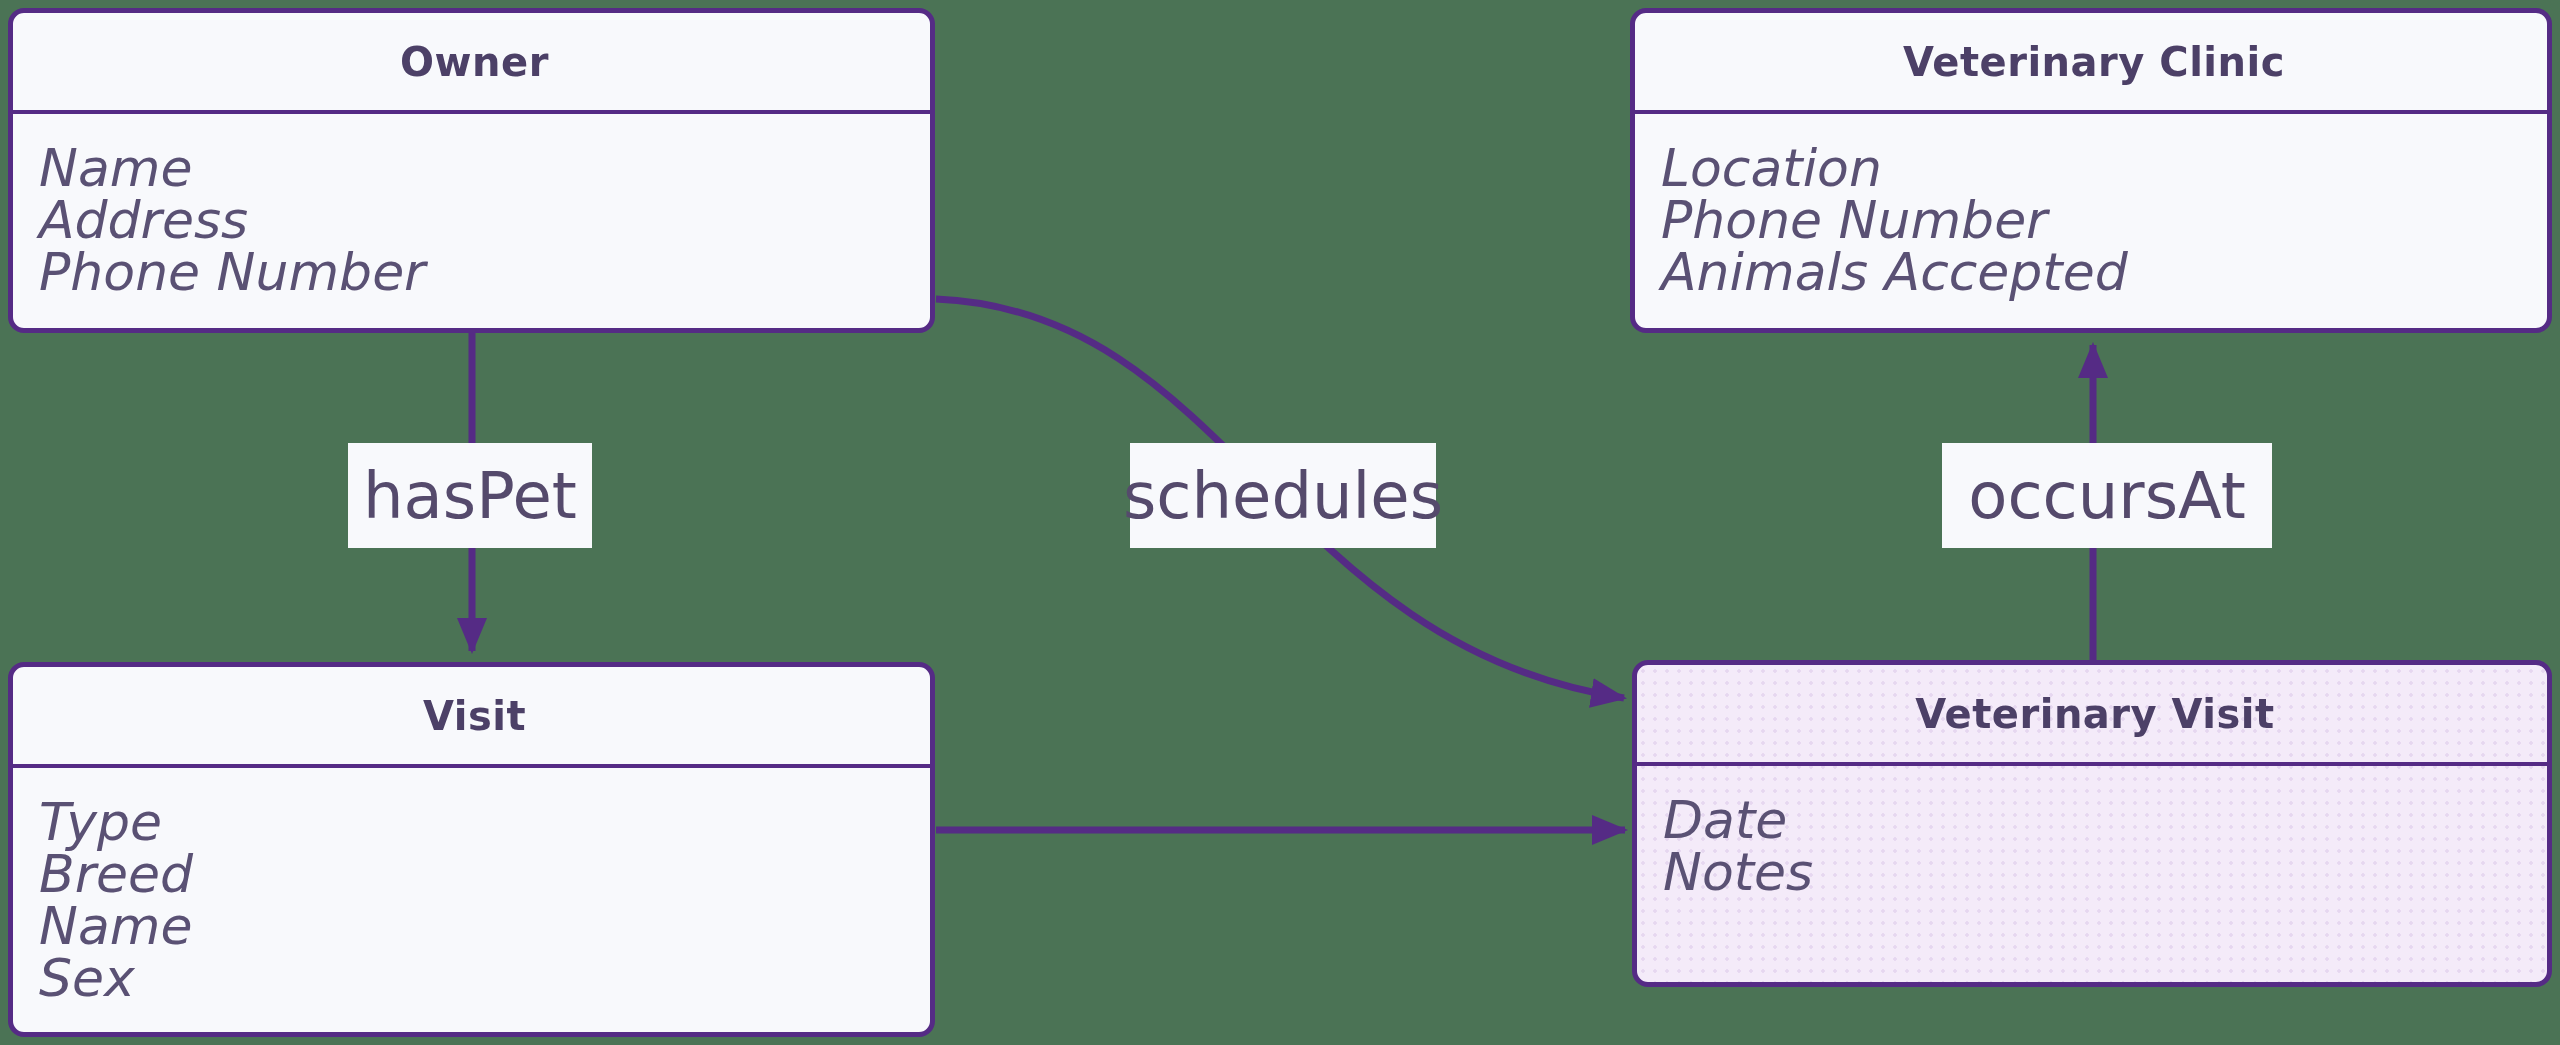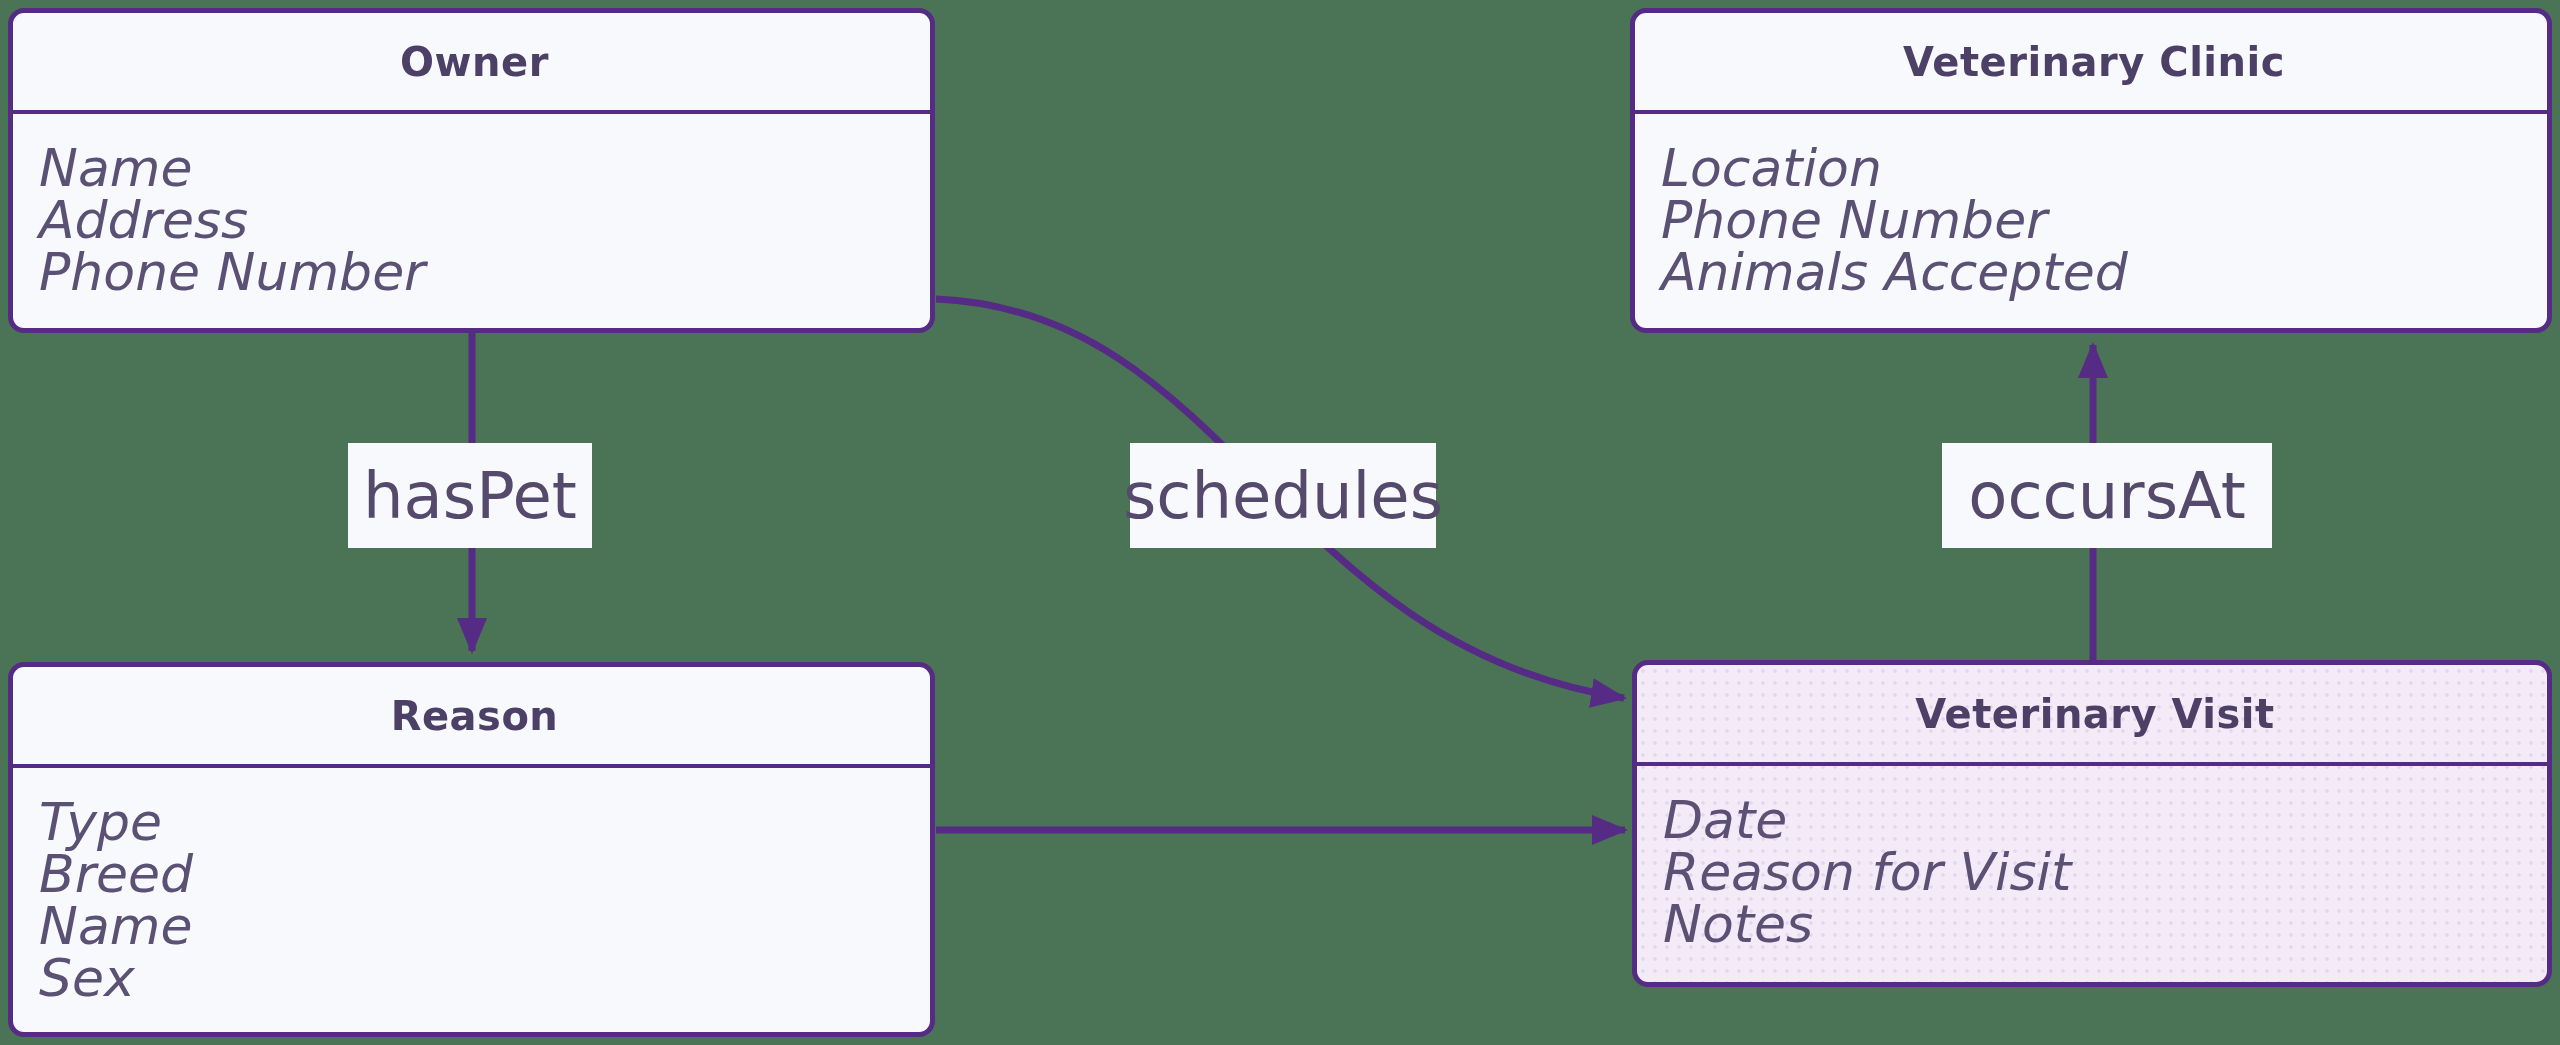--- a/index.html
+++ b/index.html
@@ -124,37 +124,36 @@
     </header>
     <div class="entity-body">
       <div class="attr">Location</div>
       <div class="attr">Phone Number</div>
       <div class="attr">Animals Accepted</div>
     </div>
   </article>
 
   <article class="entity" style="left:8px;top:662px;width:927px;height:375px">
     <header class="entity-header">
-      <h2 class="entity-title">Reason</h2>
+      <h2 class="entity-title">Visit</h2>
     </header>
     <div class="entity-body">
       <div class="attr">Type</div>
       <div class="attr">Breed</div>
       <div class="attr">Name</div>
       <div class="attr">Sex</div>
     </div>
   </article>
 
   <article class="entity highlighted" style="left:1632px;top:660px;width:920px;height:327px">
     <header class="entity-header">
       <h2 class="entity-title">Veterinary Visit</h2>
     </header>
     <div class="entity-body">
       <div class="attr">Date</div>
-      <div class="attr">Reason for Visit</div>
       <div class="attr">Notes</div>
     </div>
   </article>
 
   <div class="rel-label" style="left:348px;top:443px;width:244px;height:105px">hasPet</div>
 
   <div class="rel-label" style="left:1130px;top:443px;width:306px;height:105px">schedules</div>
 
 
   <div class="rel-label" style="left:1942px;top:443px;width:330px;height:105px">occursAt</div>

